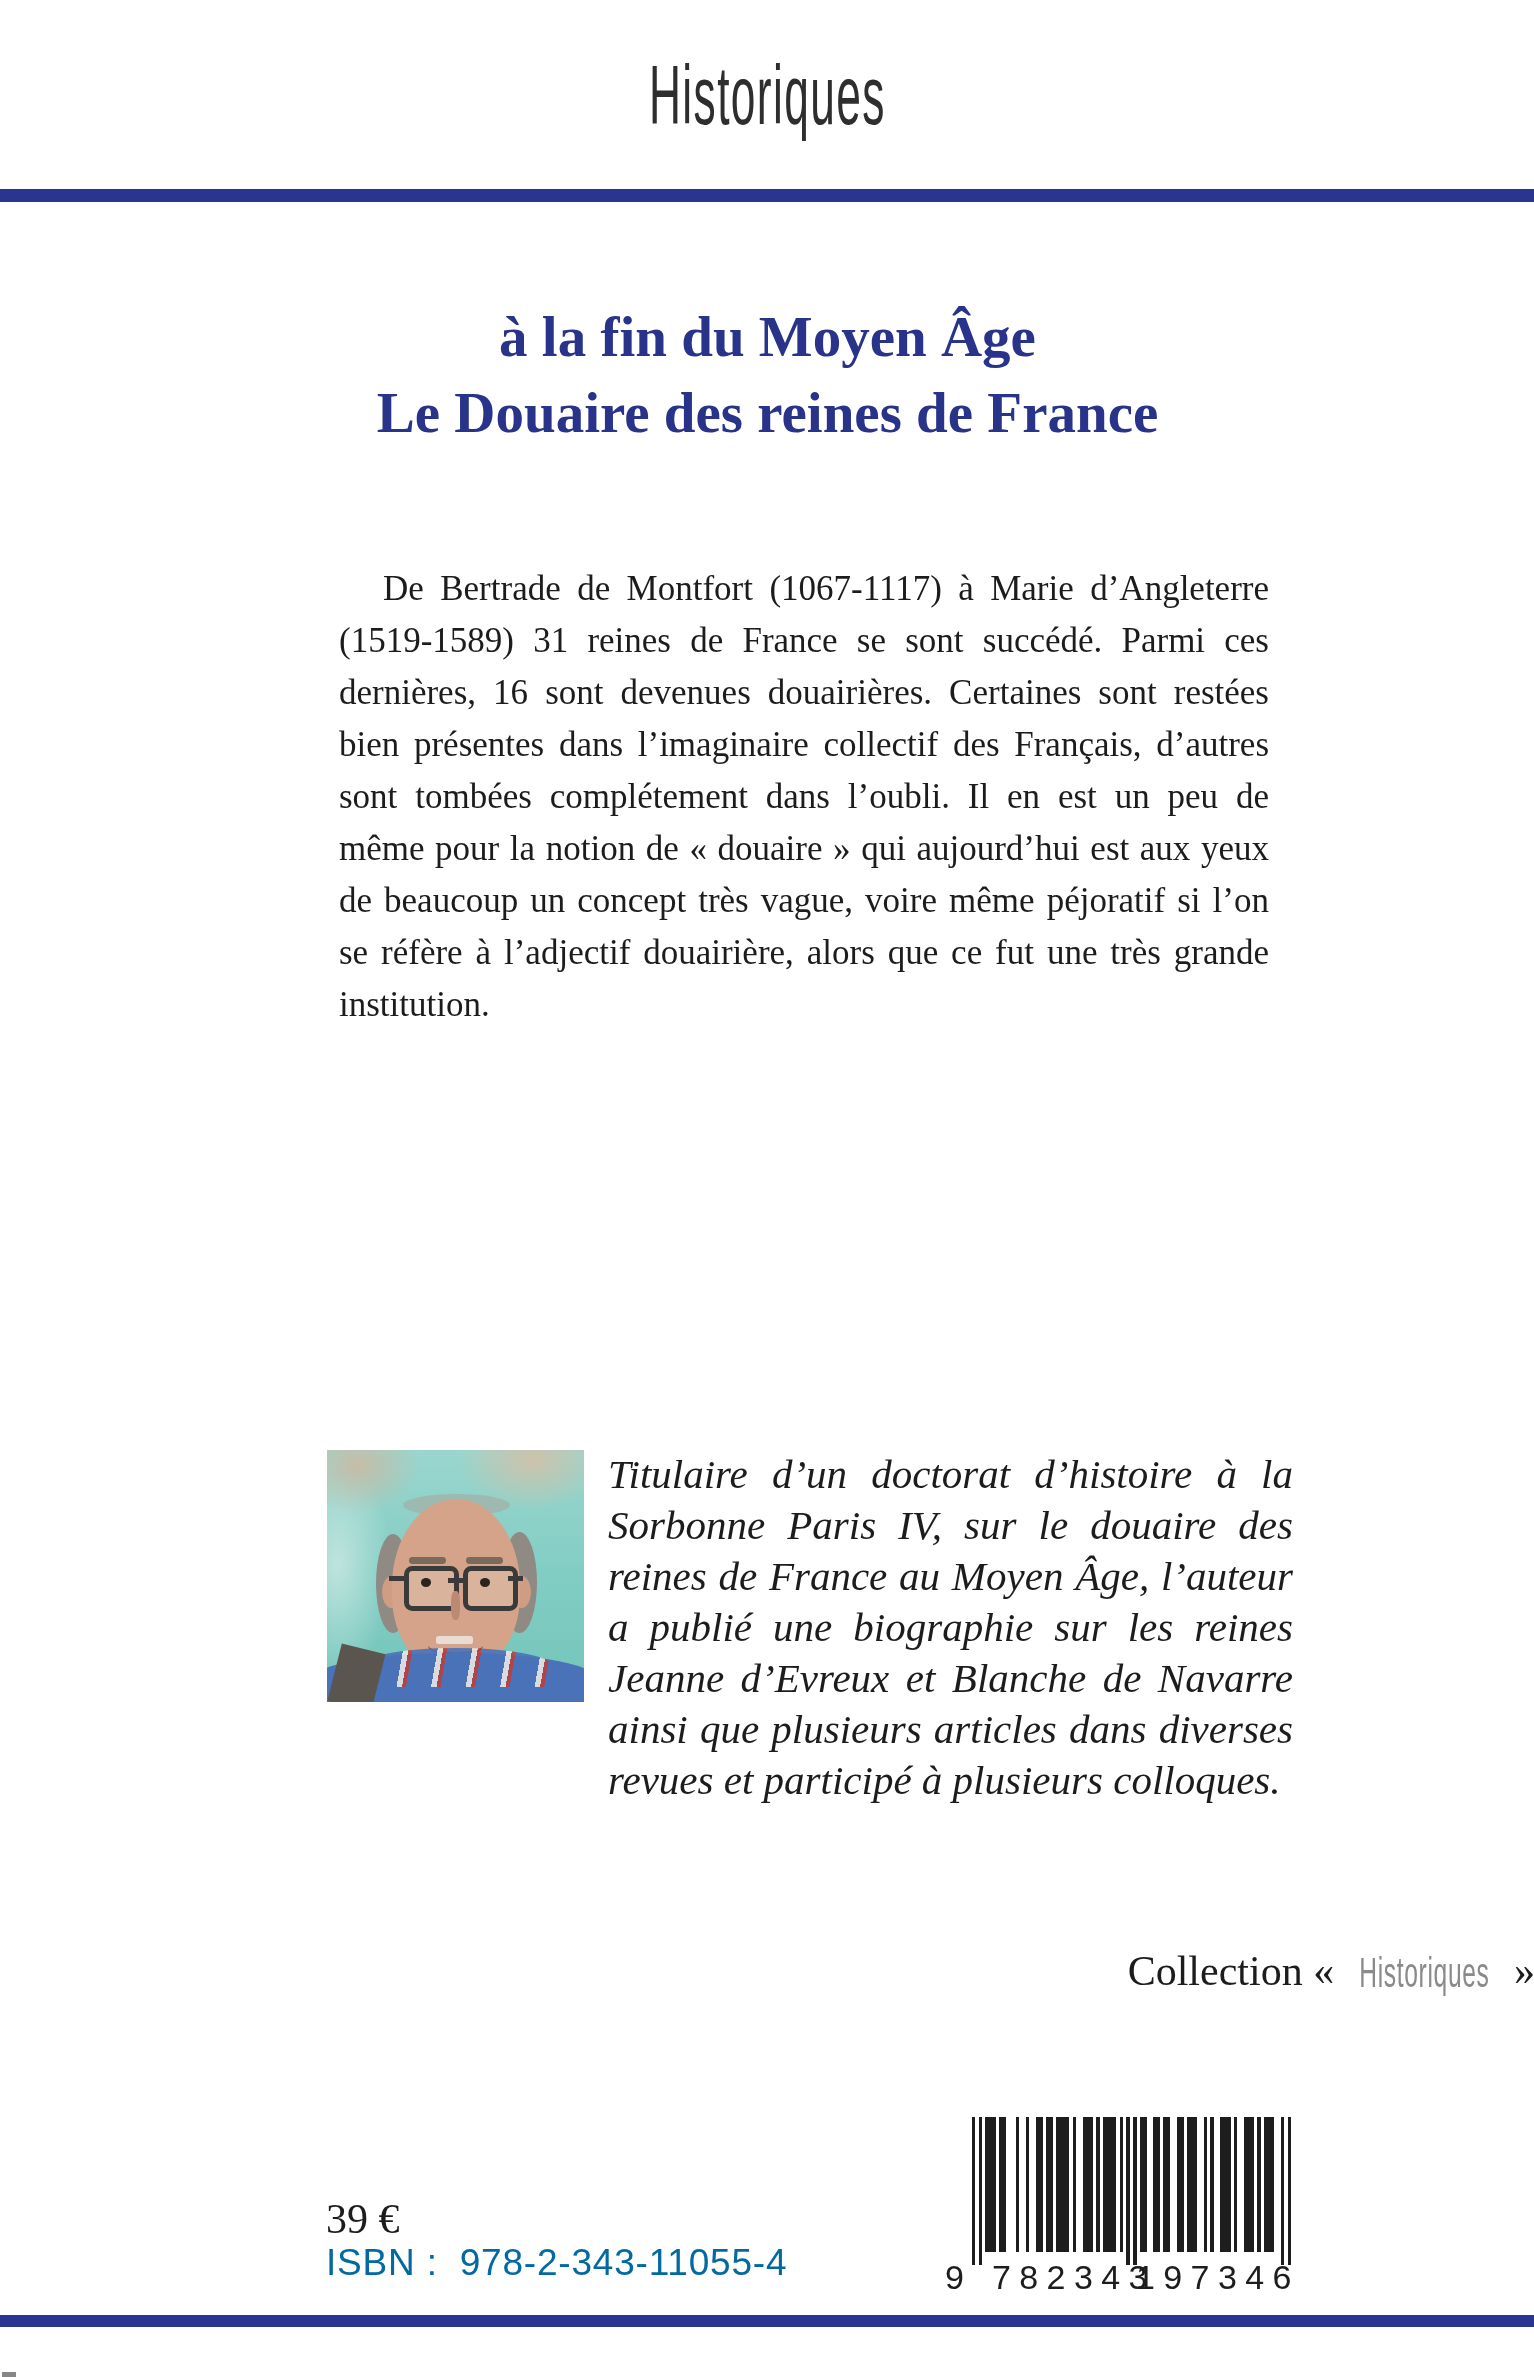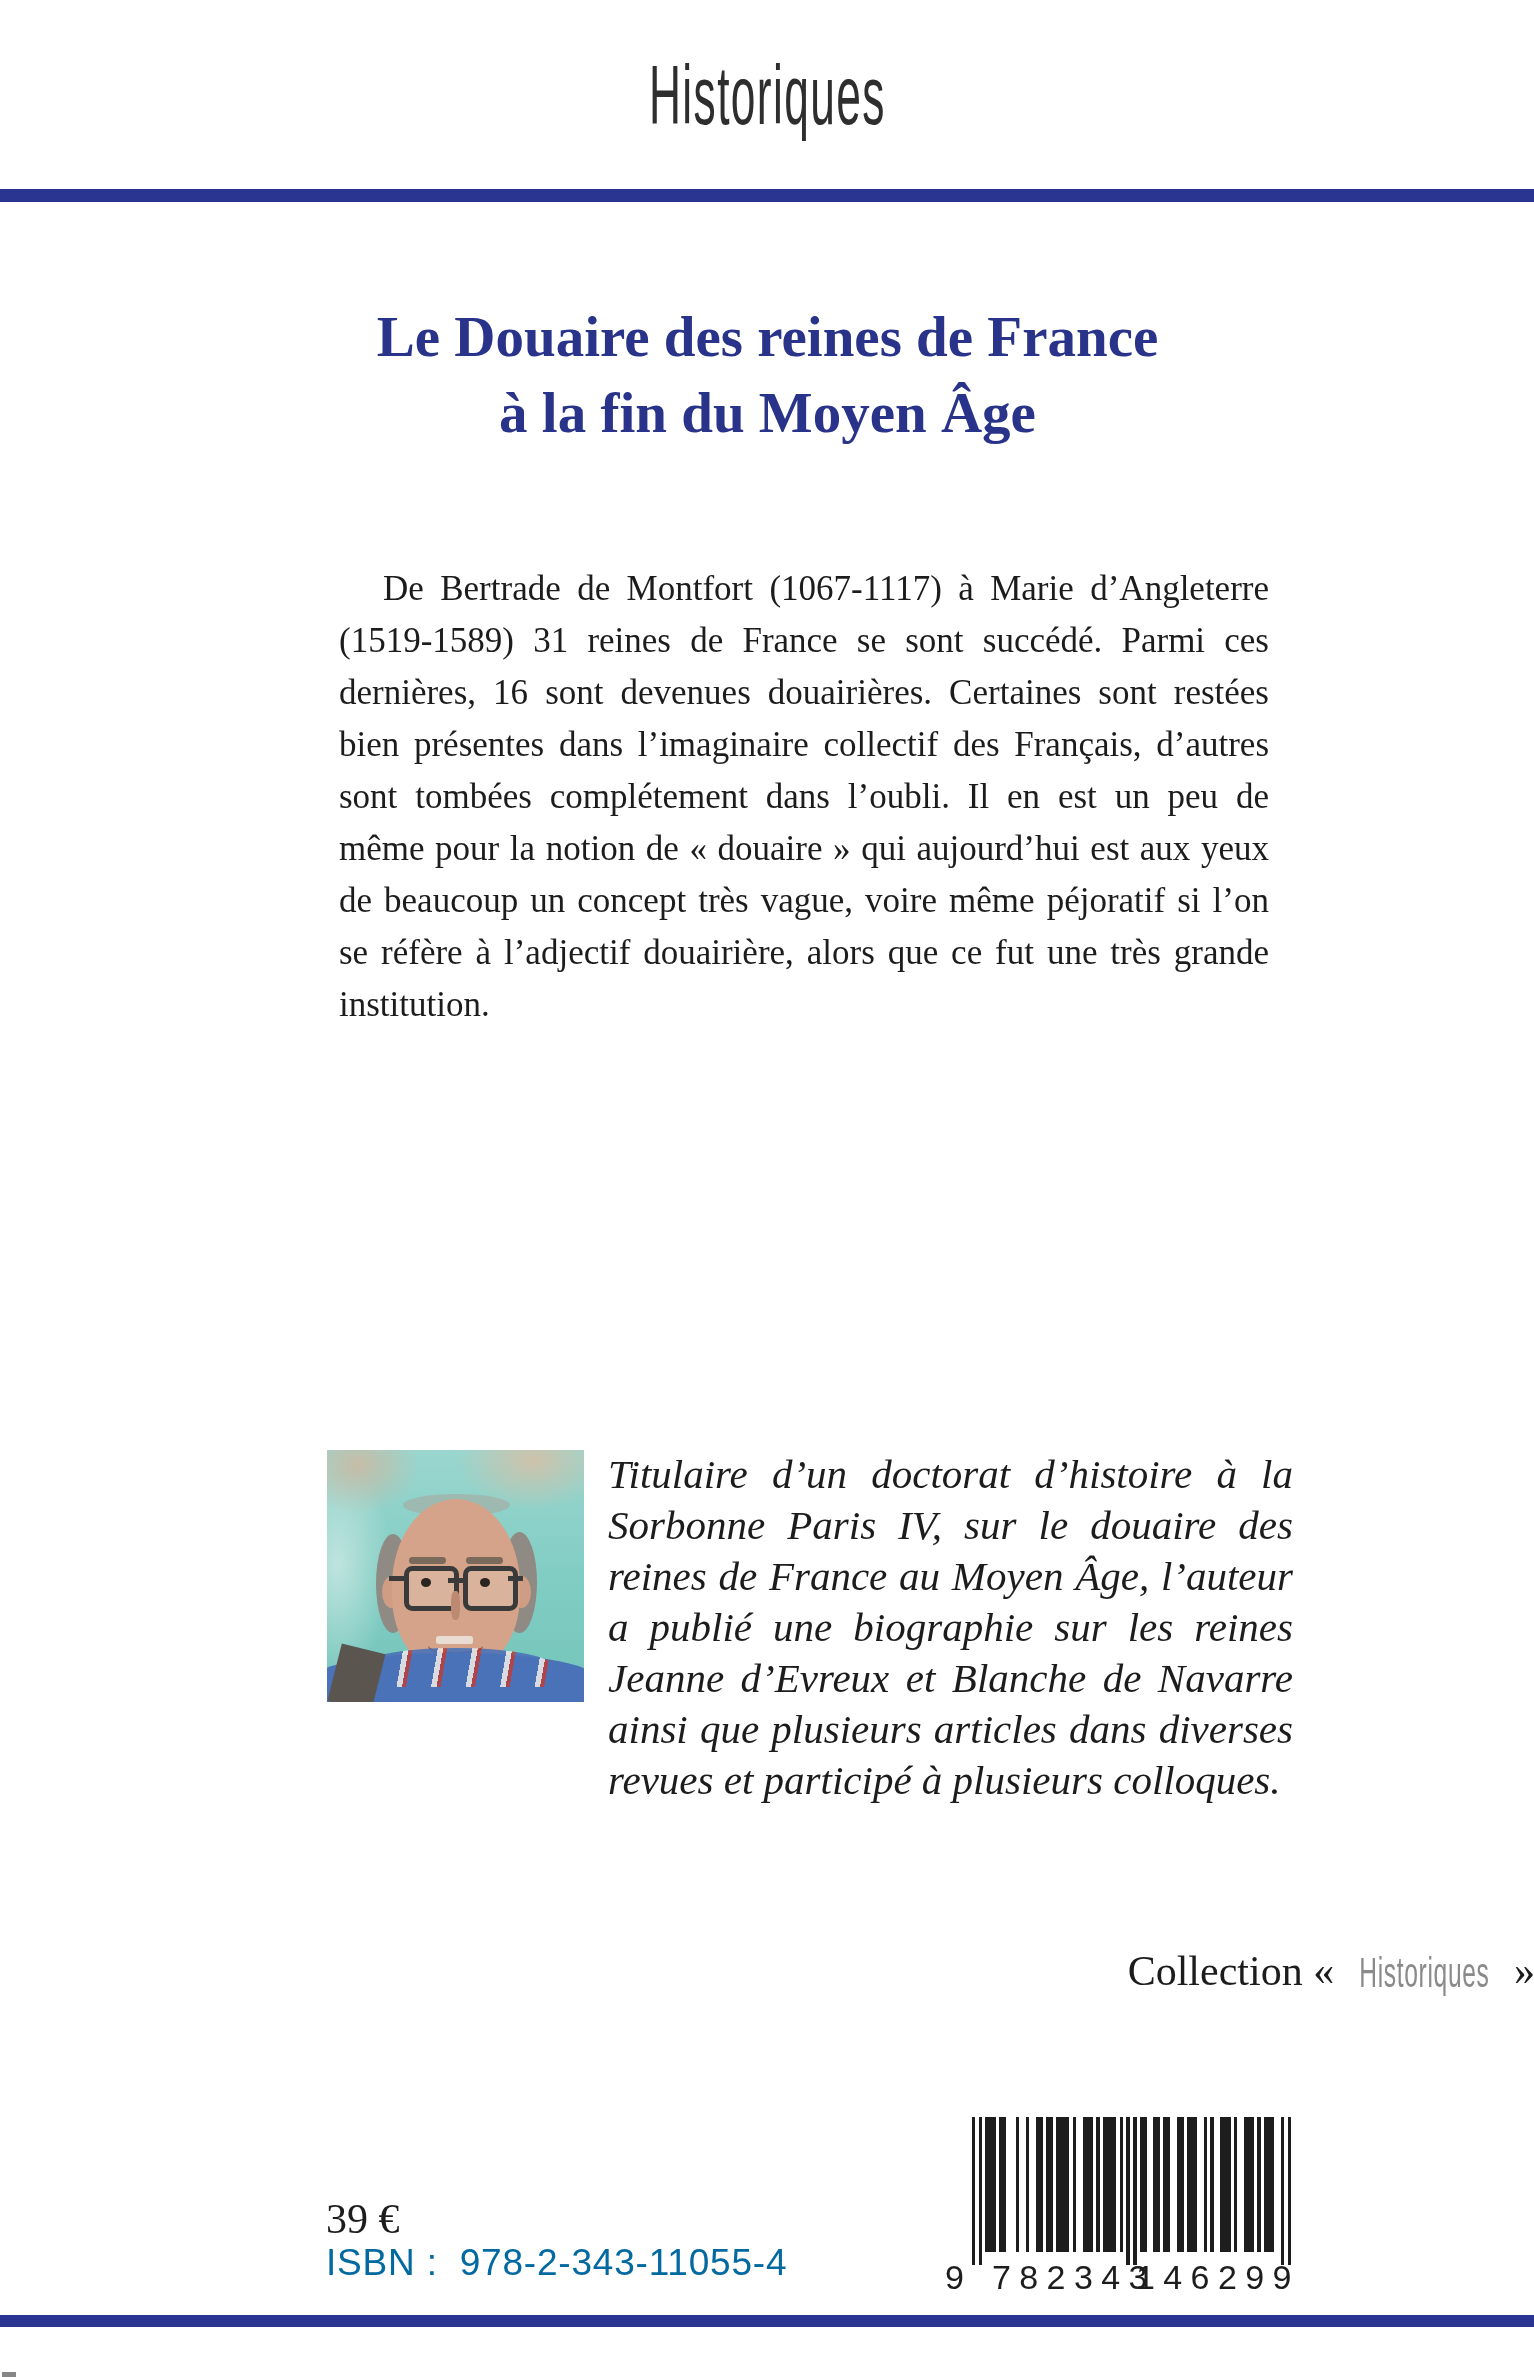--- a/index.html
+++ b/index.html
@@ -119,22 +119,22 @@
 <body>
 
 <div class="page">
 
   <div class="logo-wrap">
     <span class="logo-text">Historiques</span>
   </div>
   <div class="rule rule-top"></div>
 
   <div class="title">
+    <div>à la fin du Moyen Âge</div>
     <div>Le Douaire des reines de France</div>
-    <div>à la fin du Moyen Âge</div>
   </div>
 
   <div class="synopsis">
     <p>De Bertrade de Montfort (1067-1117) à Marie d’Angleterre (1519-1589) 31 reines de France se sont succédé. Parmi ces dernières, 16 sont devenues douairières. Certaines sont restées bien présentes dans l’imaginaire collectif des Français, d’autres sont tombées complétement dans l’oubli. Il en est un peu de même pour la notion de « douaire » qui aujourd’hui est aux yeux de beaucoup un concept très vague, voire même péjoratif si l’on se réfère à l’adjectif douairière, alors que ce fut une très grande institution.</p>
   </div>
 
   <div class="author">
     <div class="photo">
       <div class="hair hair-left"></div>
       <div class="hair hair-right"></div>
@@ -204,21 +204,21 @@
         <rect x="78" y="0" width="1" height="40" fill="#1d1d1d" shape-rendering="crispEdges"></rect>
         <rect x="81" y="0" width="3" height="40" fill="#1d1d1d" shape-rendering="crispEdges"></rect>
         <rect x="85" y="0" width="1" height="40" fill="#1d1d1d" shape-rendering="crispEdges"></rect>
         <rect x="87" y="0" width="3" height="40" fill="#1d1d1d" shape-rendering="crispEdges"></rect>
         <rect x="92" y="0" width="1" height="44" fill="#1d1d1d" shape-rendering="crispEdges"></rect>
         <rect x="94" y="0" width="1" height="44" fill="#1d1d1d" shape-rendering="crispEdges"></rect>
       </svg>
     <div class="barcode-digits">
       <span class="bd-first">9</span>
       <span class="bd-g1">782343</span>
-      <span class="bd-g2">146299</span>
+      <span class="bd-g2">197346</span>
     </div>
   </div>
 
   <div class="rule rule-bottom"></div>
   <div class="corner-mark"></div>
 
 </div>
 
 
 </body></html>

